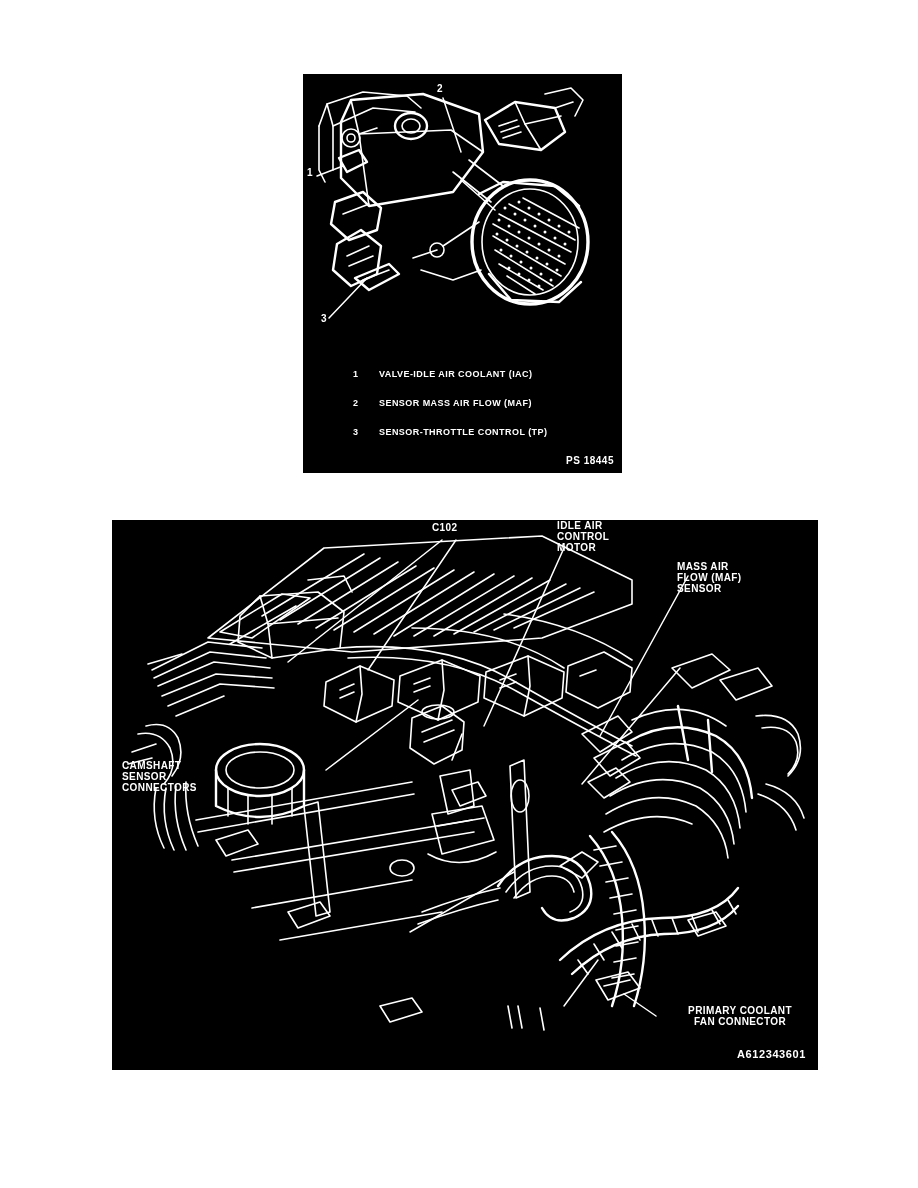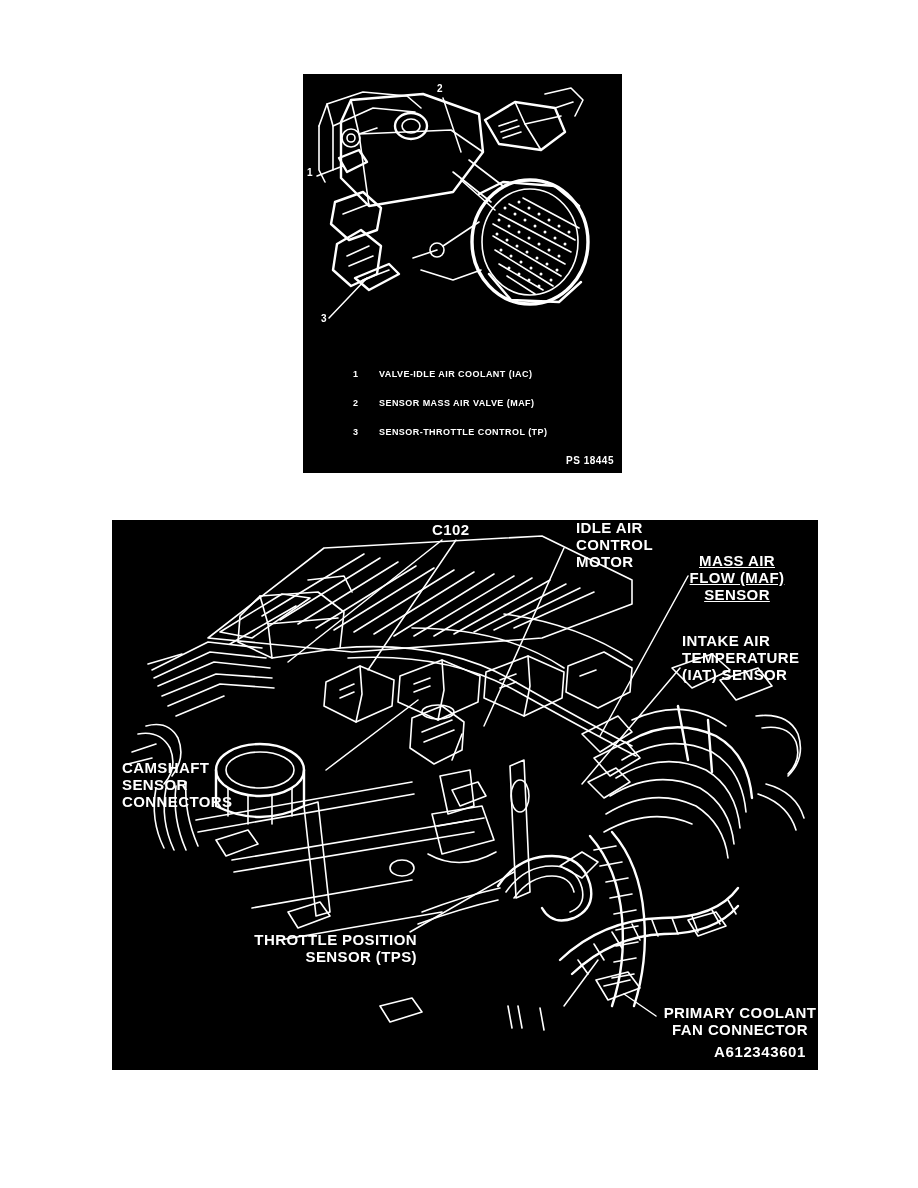--- a/index.html
+++ b/index.html
@@ -126,30 +126,30 @@
     letter-spacing: 0.5px;
     text-align: center;
   }
   #figure-top-code {
     right: 8px;
     bottom: 7px;
   }
   #figure-bottom-code {
     right: 12px;
     bottom: 10px;
-    font-size: 15px;
+    font-size: 11px;
     letter-spacing: 0.6px;
   }
 
   
-  .lbl { font-size: 15px; letter-spacing: 0.4px; }
+  .lbl { font-size: 10px; letter-spacing: 0.4px; }
 
   #label-c102            { left: 320px; top: 2px;   width: 90px; text-align: left; }
-  #label-idle-air        { left: 464px; top: 0px;   width: 110px; text-align: left; }
-  #label-maf             { left: 565px; top: 33px;  width: 120px; text-align: center; text-decoration: underline; }
+  #label-idle-air        { left: 445px; top: 0px;   width: 110px; text-align: left; }
+  #label-maf             { left: 565px; top: 41px;  width: 120px; text-align: left; }
   #label-iat             { left: 570px; top: 113px; width: 130px; text-align: left; }
   #label-camshaft        { left: 10px;  top: 240px; width: 205px; text-align: left; }
   #label-tps             { left: 60px;  top: 412px; width: 245px; text-align: right; }
   #label-transaxle       { left: 120px; top: 475px; width: 340px; text-align: right; }
   #label-coolant-fan     { left: 548px; top: 485px; width: 160px; text-align: center; }
 </style>
 </head>
 <body>
 
 <div class="page">
@@ -271,21 +271,21 @@
     <span class="callout-num" style="left:134px; top:10px;">2</span>
     <span class="callout-num" style="left:18px; top:240px;">3</span>
 
     <div id="figure-top-legend">
       <div class="legend-row">
         <span class="legend-num">1</span>
         <span class="legend-label">VALVE-IDLE AIR COOLANT (IAC)</span>
       </div>
       <div class="legend-row">
         <span class="legend-num">2</span>
-        <span class="legend-label">SENSOR MASS AIR VALVE (MAF)</span>
+        <span class="legend-label">SENSOR MASS AIR FLOW (MAF)</span>
       </div>
       <div class="legend-row">
         <span class="legend-num">3</span>
         <span class="legend-label">SENSOR-THROTTLE CONTROL (TP)</span>
       </div>
     </div>
 
     <span class="figure-code" id="figure-top-code">PS 18445</span>
   </div>
 
@@ -508,30 +508,25 @@
     <span class="plate-text lbl" id="label-c102">C102</span>
 
     <span class="plate-text lbl" id="label-idle-air">IDLE AIR
 CONTROL
 MOTOR</span>
 
     <span class="plate-text lbl" id="label-maf">MASS AIR
 FLOW (MAF)
 SENSOR</span>
 
-    <span class="plate-text lbl" id="label-iat">INTAKE AIR
-TEMPERATURE
-(IAT) SENSOR</span>
 
     <span class="plate-text lbl" id="label-camshaft">CAMSHAFT
 SENSOR
 CONNECTORS</span>
 
-    <span class="plate-text lbl" id="label-tps">THROTTLE POSITION
-SENSOR (TPS)</span>
 
 
     <span class="plate-text lbl" id="label-coolant-fan">PRIMARY COOLANT
 FAN CONNECTOR</span>
 
     <span class="figure-code" id="figure-bottom-code">A612343601</span>
   </div>
 
 </div>
 

